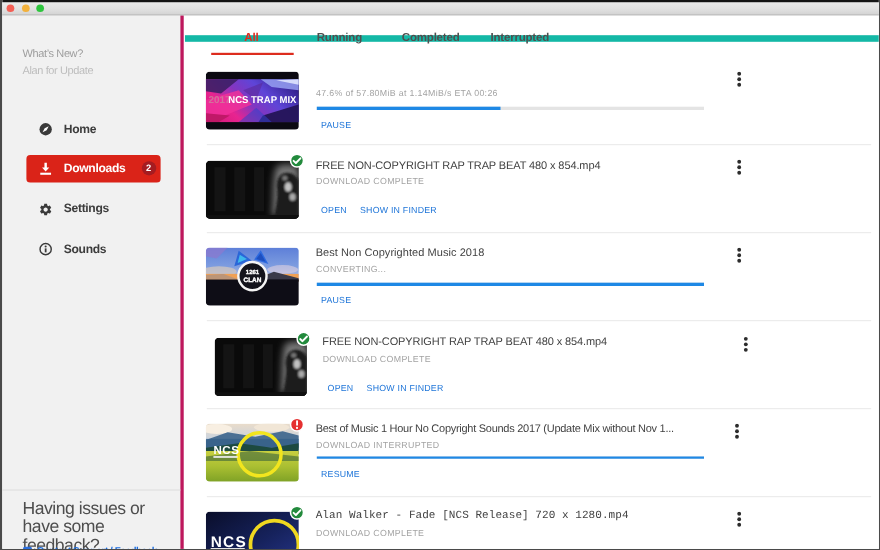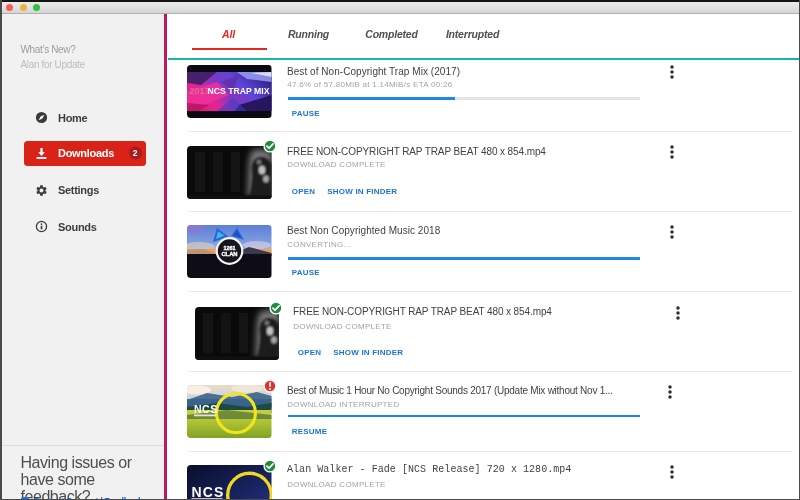--- a/index.html
+++ b/index.html
@@ -28,36 +28,36 @@
 #mi-down .lbl { left:34.5px; color:#fff; }
 #mi-down .badge { position:absolute; left:105px; top:50%; transform:translateY(-50%); width:13px; height:13px; border-radius:50%; background:#a51c21; color:#fff; font-size:8.5px; font-weight:700; text-align:center; line-height:13px; }
 #mi-set { top:163px; }
 #mi-abt { top:199.5px; }
 #sb-sep { position:absolute; left:0; right:0; top:431px; border-top:1px solid #dedede; }
 #sb-fb { position:absolute; left:19px; top:440px; width:125px; font-size:16px; letter-spacing:-0.45px; color:#4e4e4e; line-height:17px; }
 #sb-link { position:absolute; left:19px; top:481.5px; color:#186bdf; font-size:9px; letter-spacing:-0.4px; font-weight:700; white-space:nowrap; }
 #sb-link .ic { display:inline-block; width:8px; height:8px; background:#2a6fdf; border-radius:1.5px; margin-right:5px; vertical-align:-1px; }
 
 
-#tabs { position:absolute; left:0; top:0; right:0; height:46px; border-bottom:2px solid #14b8a6;font-style:italic; }
+#tabs { position:absolute; left:0; top:0; right:0; height:24px; border-bottom:6px solid #14b8a6; }
 .tab { position:absolute; top:13.5px; transform:translateX(-50%); font-size:10.5px; font-weight:700; color:#4f4f4f; letter-spacing:-0.2px; }
 #tab-all { left:61px; color:#df2b20; }
 #tab-underline { position:absolute; left:24px; width:75.5px; top:34.2px; height:2px; background:#dd2c1e; }
 
 
 .row { position:absolute; left:0; right:0; height:80px; }
 .sep { position:absolute; left:20px; right:6.5px; top:-14px; border-top:1px solid #eaeaea; }
 .thumb { position:absolute; left:19.5px; top:0; width:84.5px; height:53px; border-radius:4px; overflow:hidden; }
 .thumb svg { display:block; }
 .badge-ic { position:absolute; left:94.5px; top:-7px; }
 .title { position:absolute; left:119.5px; top:1px; font-size:10px; color:#424242; letter-spacing:0.05px; white-space:nowrap; }
 .status { position:absolute; left:119.8px; top:15px; font-size:8px; color:#a3a3a3; letter-spacing:0.3px; white-space:nowrap; }
 .pbar { position:absolute; left:120px; top:32.2px; width:352px; height:2.5px; background:#e4e4e4; }
 .pbar .fill { position:absolute; left:0; top:0; bottom:0; background:#1e88e5; }
-.links { position:absolute; left:124.3px; top:43.5px; font-size:8px; font-weight:700; color:#1d74d8; letter-spacing:0.2px; white-space:nowrap; }
+.links { position:absolute; left:124.3px; top:43.5px; font-size:8px; font-weight:400; color:#1d74d8; letter-spacing:0.2px; white-space:nowrap; }
 .links span { margin-right:12px; }
 .dots { position:absolute; left:502.5px; top:-0.8px; width:4px; height:14px; }
 </style>
 </head>
 <body>
 <div id="win">
 <div id="inner">
 
 <div id="sidebar">
   <div class="wn">What’s New?<br><span class="l2">Alan for Update</span></div>
@@ -129,21 +129,20 @@
       <polygon points="0,38 22,40 12,46 0,46" fill="#c01868"></polygon>
       <polygon points="50,7 84.5,7 84.5,17 60,14" fill="#96a0f2" opacity="0.85"></polygon>
       <polygon points="64,8 84.5,7 84.5,12" fill="#dfe4fd" opacity="0.9"></polygon>
       <polygon points="52,40 84.5,30 84.5,46 48,46" fill="#241457" opacity="0.95"></polygon>
       <polygon points="30,46 46,33 60,46" fill="#3342c8" opacity="0.55"></polygon>
       <polygon points="34,17 52,10 46,26" fill="#5a2a9a" opacity="0.6"></polygon>
       <text x="2.5" y="28.5" font-size="9" font-weight="700" fill="#cf7d9c" opacity="0.85" font-family="Liberation Sans">2017</text>
       <text x="20.5" y="28.5" font-size="9" font-weight="700" fill="#ffffff" font-family="Liberation Sans" textLength="62" lengthAdjust="spacingAndGlyphs">NCS TRAP MIX</text>
     </svg>
           </div>
-    <div class="title">Best of Non-Copyright Trap Mix (2017)</div>
     <div class="status">47.6% of 57.80MiB at 1.14MiB/s ETA 00:26</div>
     <div class="pbar">
             <div class="fill" style="width:47.6%"></div>
           </div>
     <div class="links"><span>PAUSE</span></div>
     <svg class="dots" width="4" height="14" viewBox="0 0 4 14">
             <circle cx="2" cy="2" r="1.75" fill="#2c2c2c"></circle>
             <circle cx="2" cy="7" r="1.75" fill="#2c2c2c"></circle>
             <circle cx="2" cy="12" r="1.75" fill="#2c2c2c"></circle>
           </svg>

